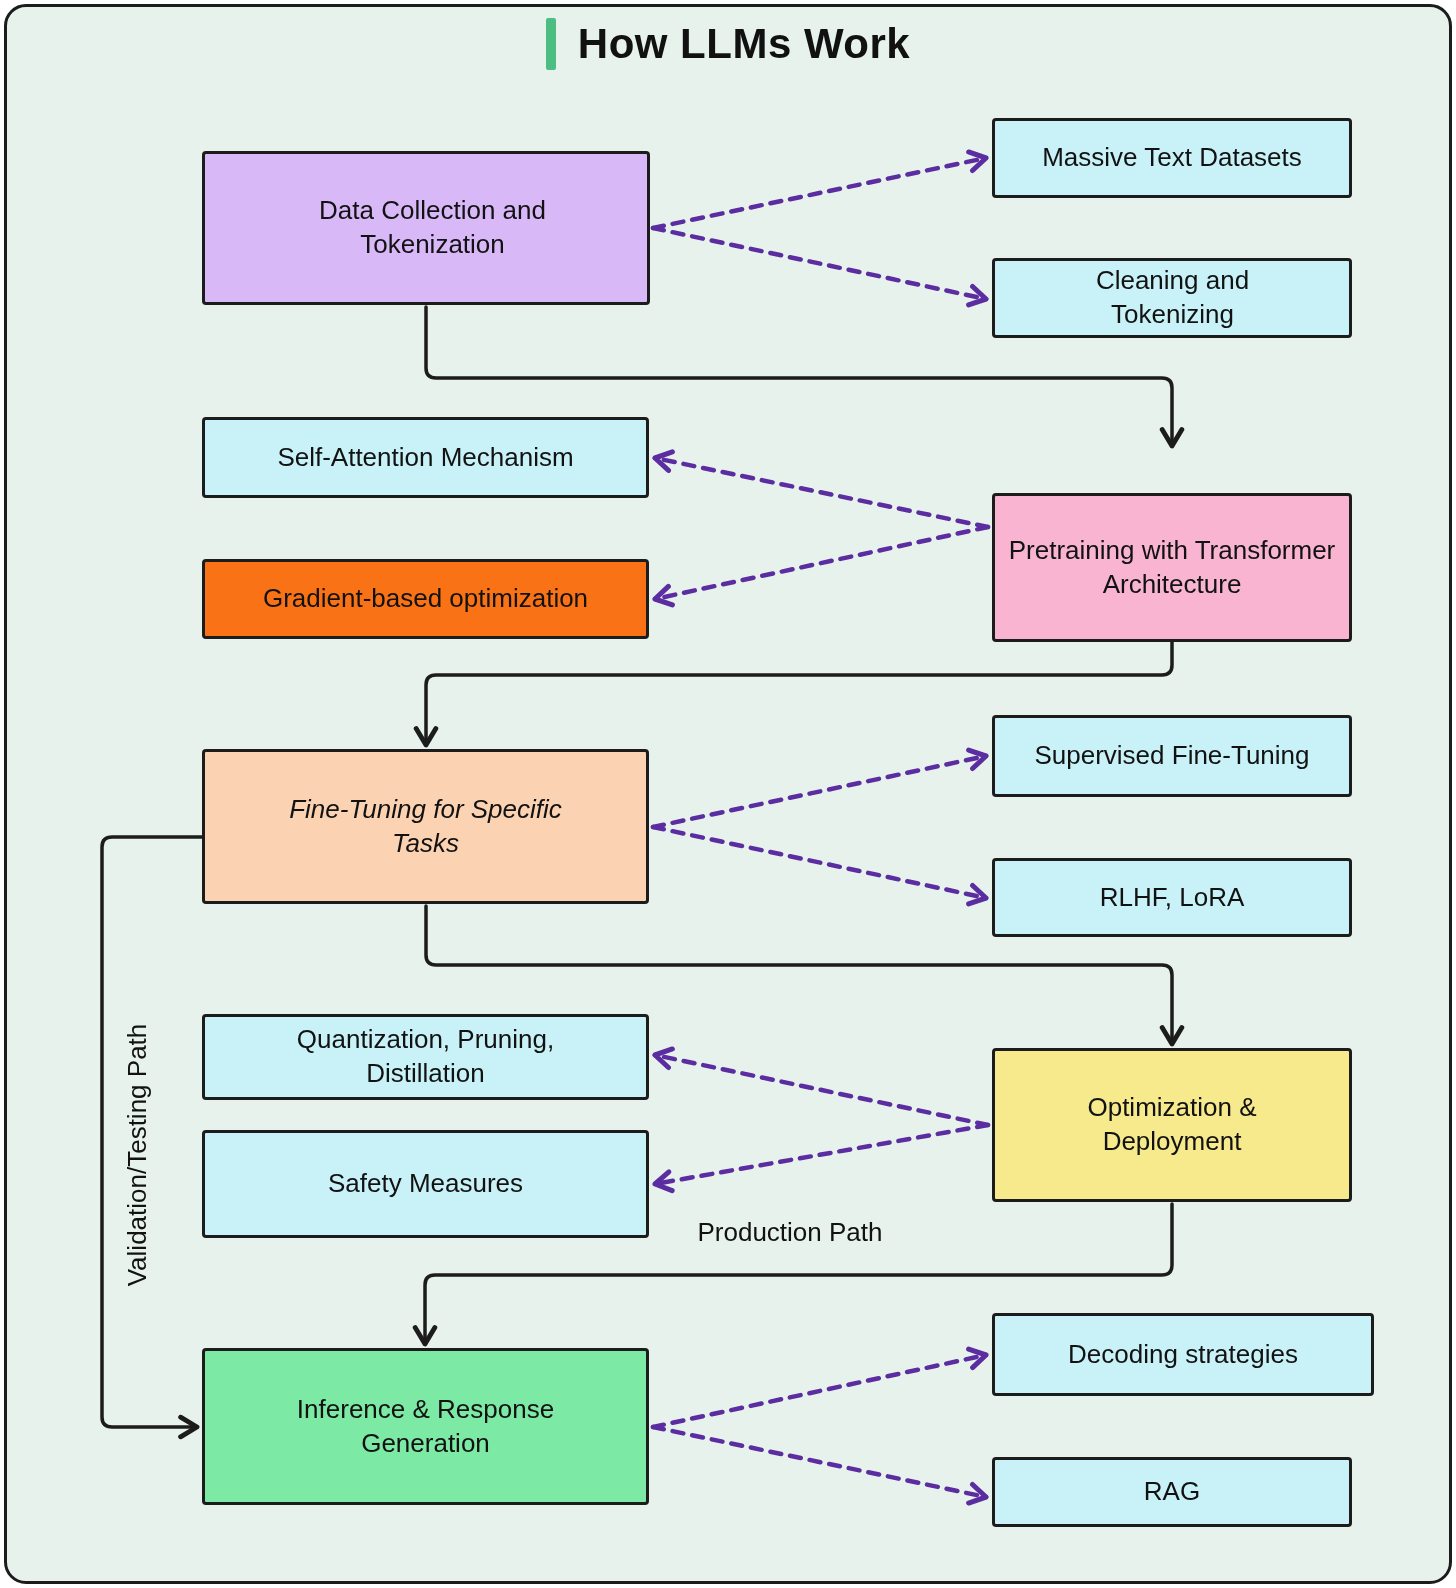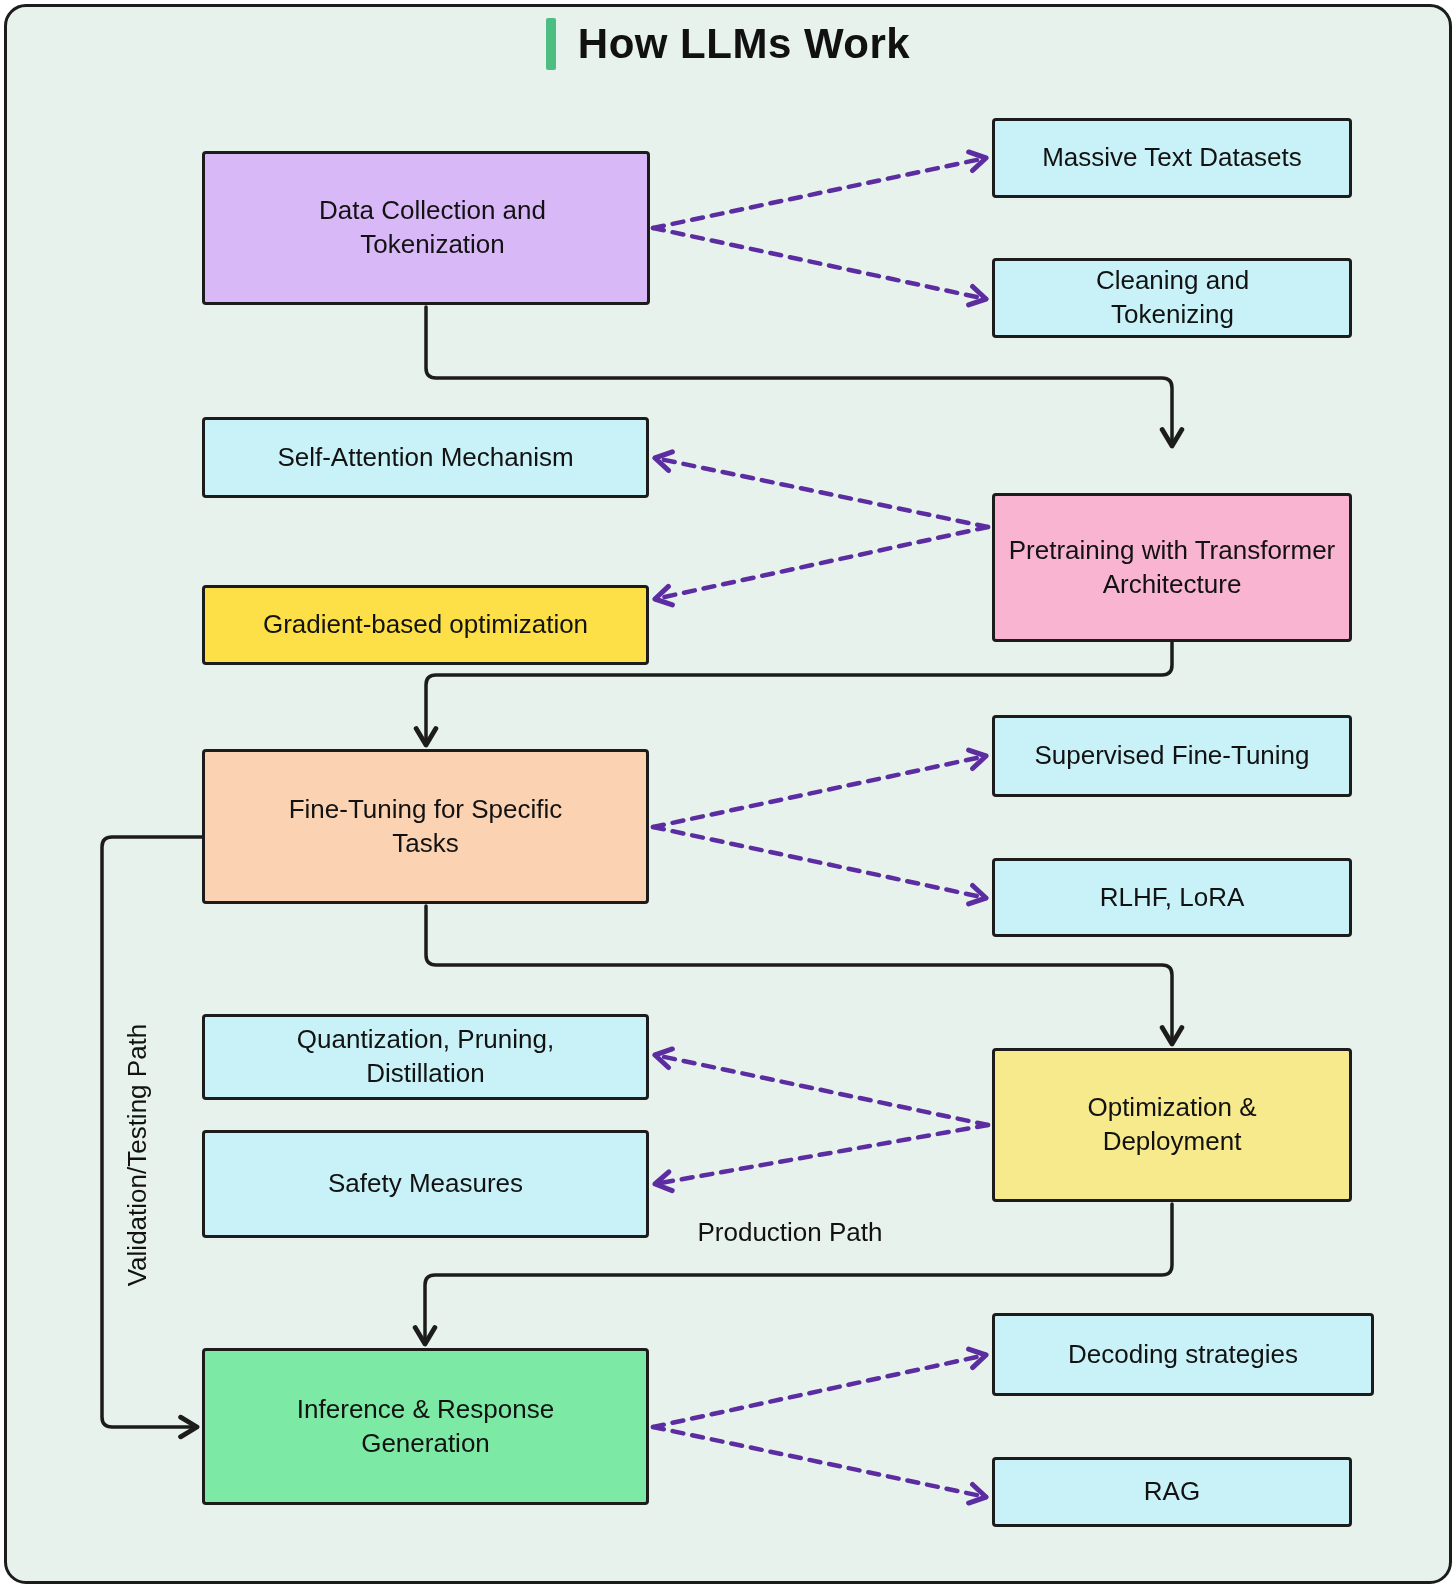--- a/index.html
+++ b/index.html
@@ -27,21 +27,21 @@
   .n-optim       {left:992px;top:1048px;width:360px;height:154px;}
   .n-quant       {left:202px;top:1014px;width:447px;height:86px;}
   .n-safety      {left:202px;top:1130px;width:447px;height:108px;}
   .n-inference   {left:202px;top:1348px;width:447px;height:157px;}
   .n-decoding    {left:992px;top:1313px;width:382px;height:83px;}
   .n-rag         {left:992px;top:1457px;width:360px;height:70px;}
   
   .n-data span{max-width:330px;}
   .n-cleaning span{max-width:200px;}
   .n-pretraining span{max-width:334px;}
-  .n-finetune span{max-width:334px;}
+  .n-finetune span{max-width:334px;font-style:italic;}
   .n-optim span{max-width:250px;}
   .n-quant span{max-width:345px;}
   .n-inference span{max-width:320px;}
   .edge-label{position:absolute;z-index:2;font-size:26px;color:#121212;display:flex;align-items:center;justify-content:center;}
   .lbl-validation{left:-8px;top:1140px;width:290px;height:30px;transform:rotate(-90deg);}
   .lbl-production{left:660px;top:1216px;width:260px;height:32px;}
 </style>
 </head>
 <body>
 
@@ -94,21 +94,21 @@
   </div>
   <div class="node n-cleaning" style="background-color: rgb(200, 242, 247);">
     <span>Cleaning and Tokenizing</span>
   </div>
   <div class="node n-pretraining" style="background-color: rgb(248, 180, 208);">
     <span>Pretraining with Transformer Architecture</span>
   </div>
   <div class="node n-selfatt" style="background-color: rgb(200, 242, 247);">
     <span>Self-Attention Mechanism</span>
   </div>
-  <div class="node n-gradient" style="background-color: #fde047; margin-top: 26px;">
+  <div class="node n-gradient" style="background-color: #f97316;">
     <span>Gradient-based optimization</span>
   </div>
   <div class="node n-finetune" style="background-color: rgb(252, 211, 178);">
     <span>Fine-Tuning for Specific Tasks</span>
   </div>
   <div class="node n-supervised" style="background-color: rgb(200, 242, 247);">
     <span>Supervised Fine-Tuning</span>
   </div>
   <div class="node n-rlhf" style="background-color: rgb(200, 242, 247);">
     <span>RLHF, LoRA</span>

